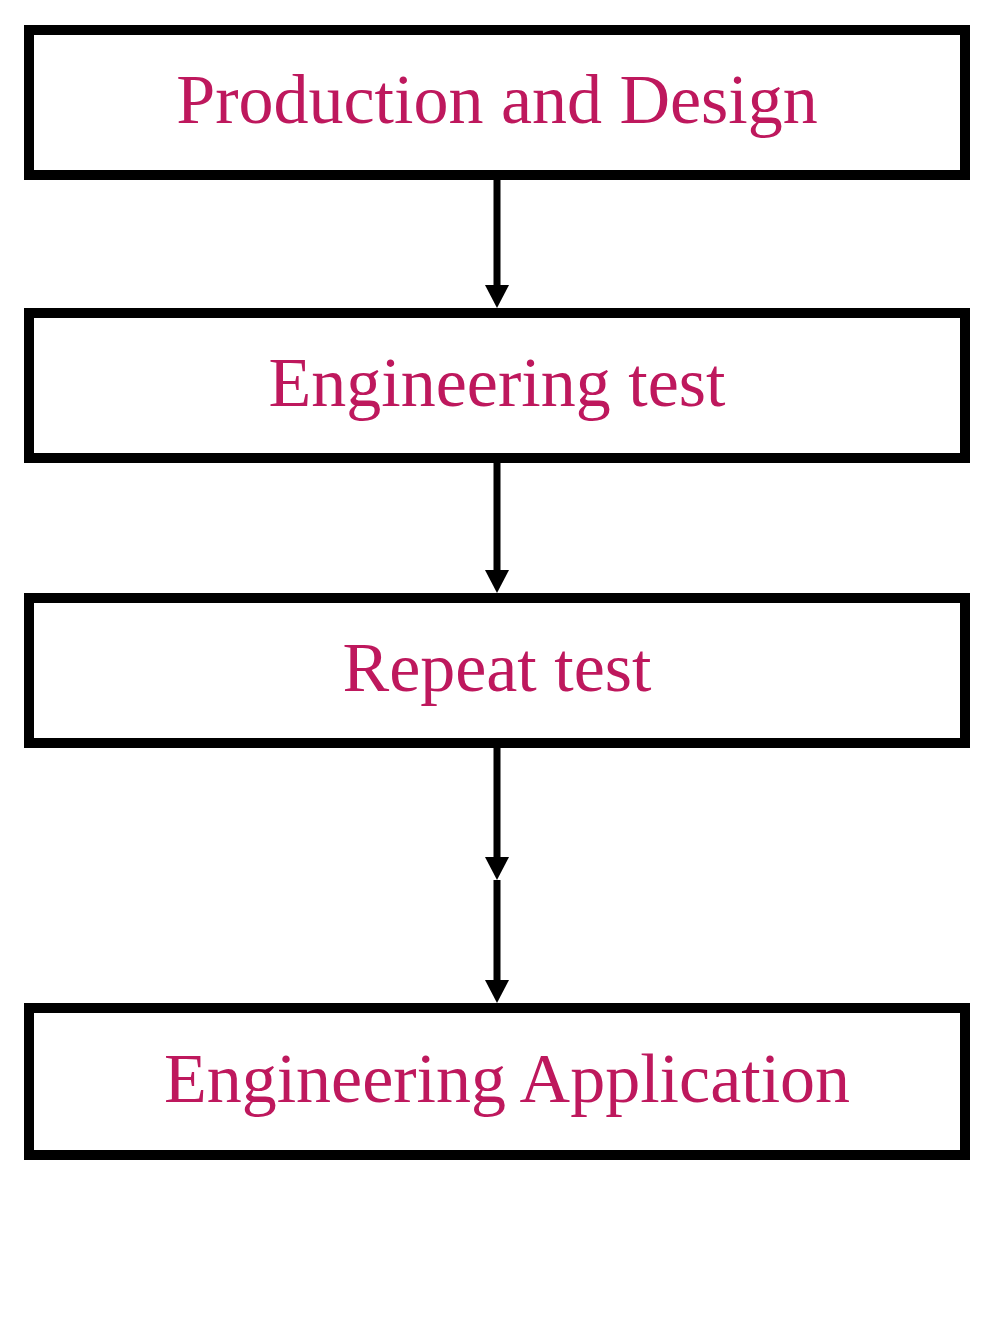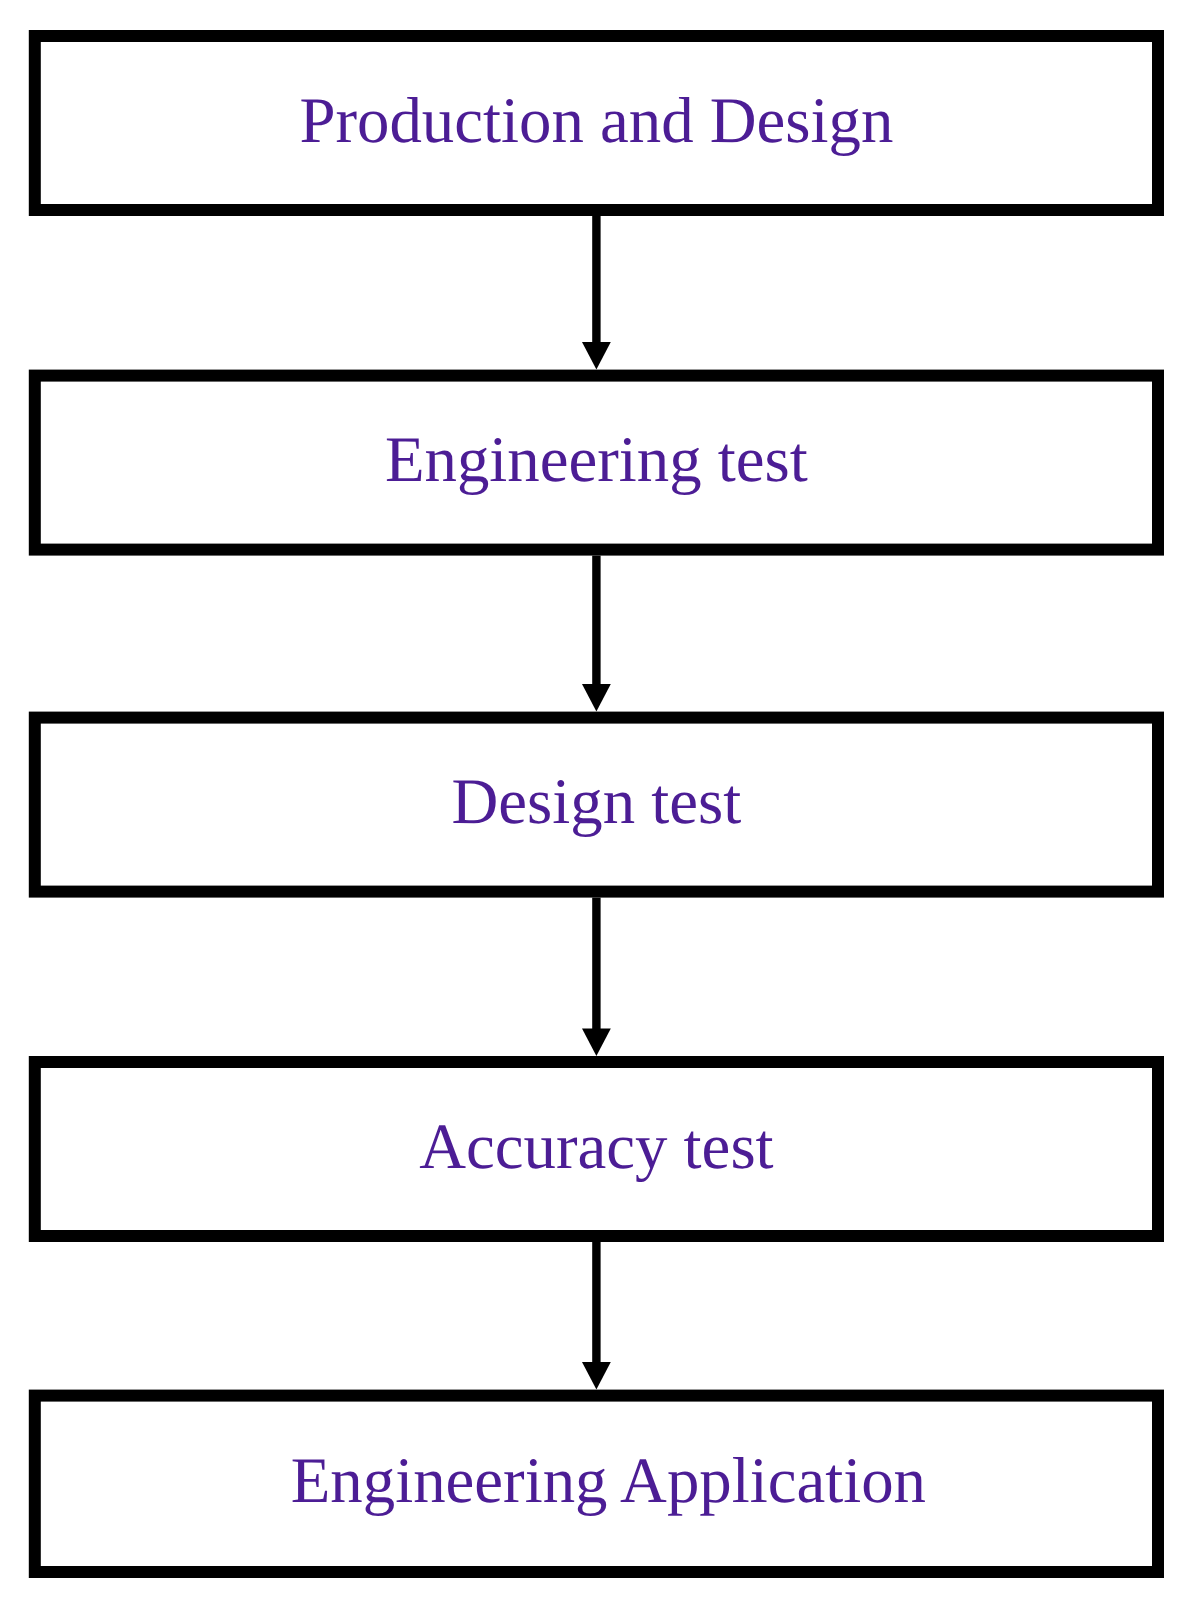--- a/index.html
+++ b/index.html
@@ -33,23 +33,23 @@
     background: #ffffff;
     display: flex;
     align-items: center;
     justify-content: center;
   }
   .box:last-of-type {
     height: 157px;
     padding-left: 20px;
   }
   .box .label {
-    font-size: 54px;
+    font-size: 70px;
     line-height: 1;
-    color: #4c1d95;
+    color: #be185d;
     white-space: nowrap;
     padding-bottom: 6px; 
   }
   .arrow {
     position: relative;
     width: 946px;
   }
   .arrow-1 { height: 128px; }
   .arrow-2 { height: 130px; }
   .arrow-3 { height: 132px; }
@@ -93,31 +93,28 @@
     <div class="box">
       <span class="label">Engineering test</span>
     </div>
 
     <div class="arrow arrow-2" aria-hidden="true">
       <div class="shaft"></div>
       <div class="head"></div>
     </div>
 
     <div class="box">
-      <span class="label">Design test</span>
+      <span class="label">Repeat test</span>
     </div>
 
     <div class="arrow arrow-3" aria-hidden="true">
       <div class="shaft"></div>
       <div class="head"></div>
     </div>
 
-    <div class="box">
-      <span class="label">Accuracy test</span>
-    </div>
 
     <div class="arrow arrow-4" aria-hidden="true">
       <div class="shaft"></div>
       <div class="head"></div>
     </div>
 
     <div class="box">
       <span class="label">Engineering Application</span>
     </div>
 

